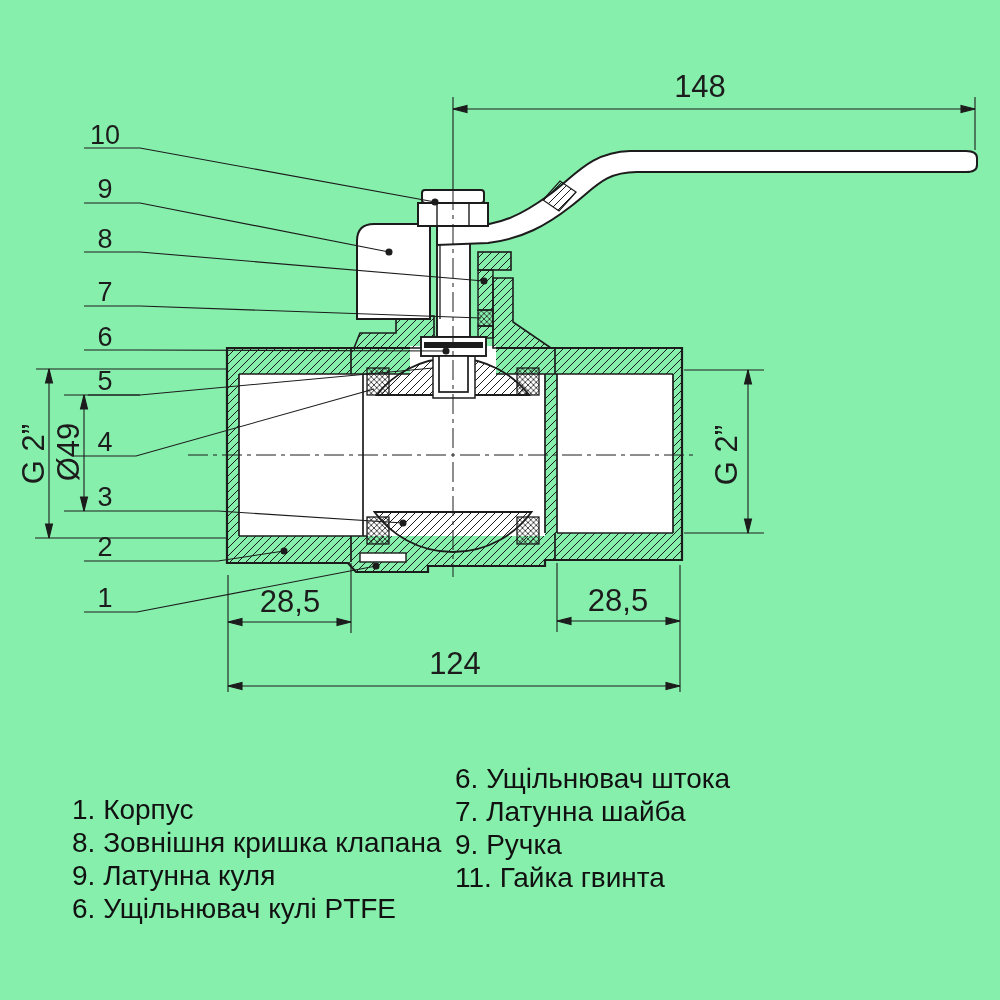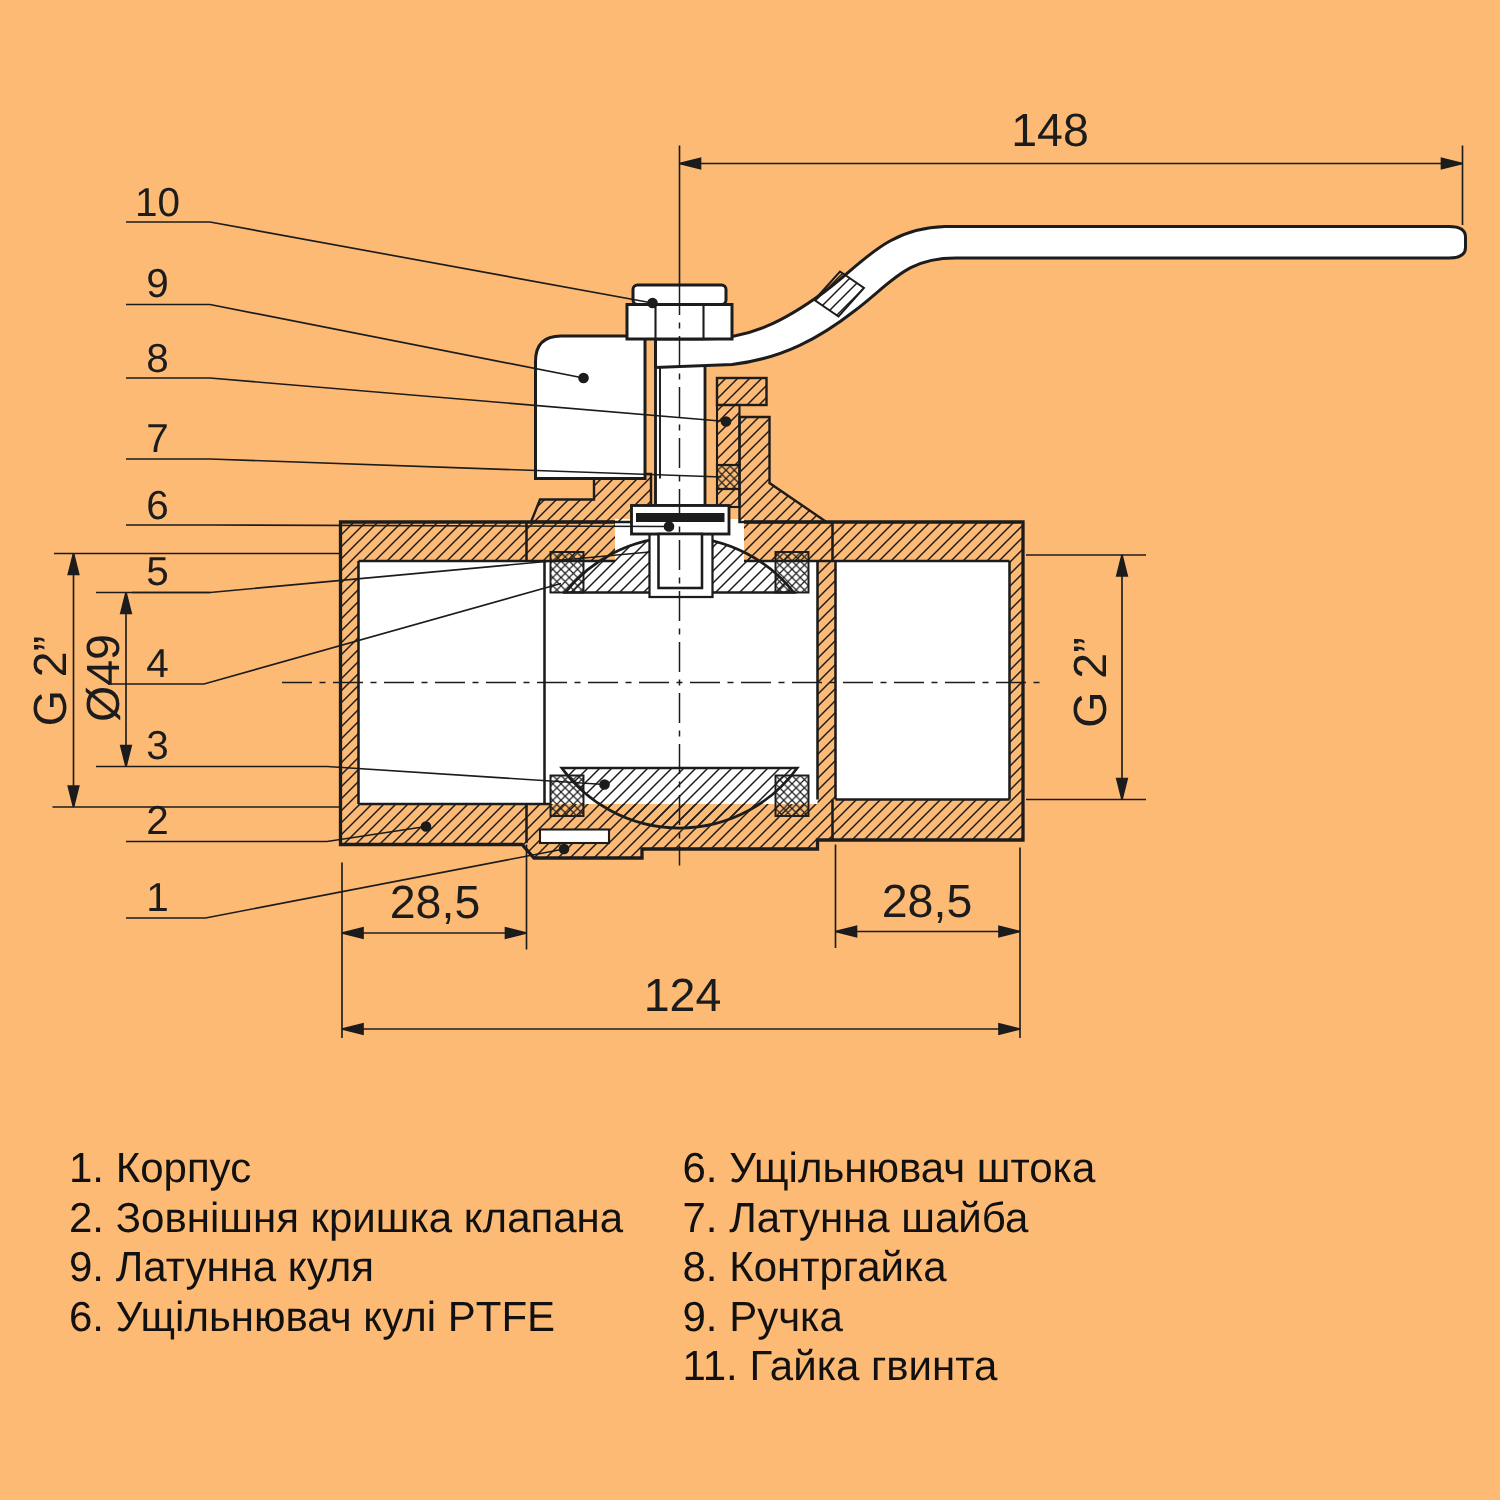--- a/index.html
+++ b/index.html
@@ -1,25 +1,25 @@
 <!DOCTYPE html>
 <html><head>
 <meta charset="utf-8">
 <style>
   html,body{margin:0;padding:0;background:#ffffff;}
-  #canvas{position:relative;width:1000px;height:1000px;background:#fdba74;
+  #canvas{position:relative;width:1000px;height:1000px;background:#86efac;
           font-family:"Liberation Sans", sans-serif;color:#111;}
   svg{position:absolute;left:0;top:0;}
   .dimtext{font-size:31px;fill:#1c1c1c;}
   .callout{font-size:27px;fill:#1c1c1c;}
   #parts{position:absolute;top:762px;left:0;width:1000px;font-size:28px;color:#111;}
   .col{position:absolute;top:0;}
   .col ul{list-style:none;margin:0;padding:0;}
   .col li{line-height:33px;white-space:nowrap;}
-  #col-left{left:46px;}
+  #col-left{left:72px;margin-top:31px;}
   #col-right{left:455px;}
 </style>
 </head>
 <body>
 
 <div id="canvas">
 <svg width="1000" height="1000" viewBox="0 0 1000 1000">
   <defs>
     <pattern id="hatch" width="8" height="8" patternUnits="userSpaceOnUse">
       <path d="M0,8 L8,0 M-2,2 L2,-2 M6,10 L10,6" stroke="#1c1c1c" stroke-width="1"></path>
@@ -221,28 +221,27 @@
   <text class="callout" x="105" y="451" text-anchor="middle">4</text>
   <text class="callout" x="105" y="506" text-anchor="middle">3</text>
   <text class="callout" x="105" y="556" text-anchor="middle">2</text>
   <text class="callout" x="105" y="607" text-anchor="middle">1</text>
 </svg>
 
 <div id="parts">
   <div class="col" id="col-left">
     <ul>
       <li>1. Корпус</li>
-      <li>2. Зовнішня кришка клапана</li>
+      <li>8. Зовнішня кришка клапана</li>
       <li>9. Латунна куля</li>
       <li>6. Ущільнювач кулі PTFE</li>
     </ul>
   </div>
   <div class="col" id="col-right">
     <ul>
       <li>6. Ущільнювач штока</li>
       <li>7. Латунна шайба</li>
-      <li>8. Контргайка</li>
       <li>9. Ручка</li>
       <li>11. Гайка гвинта</li>
     </ul>
   </div>
 </div>
 </div>
 
 </body></html>

